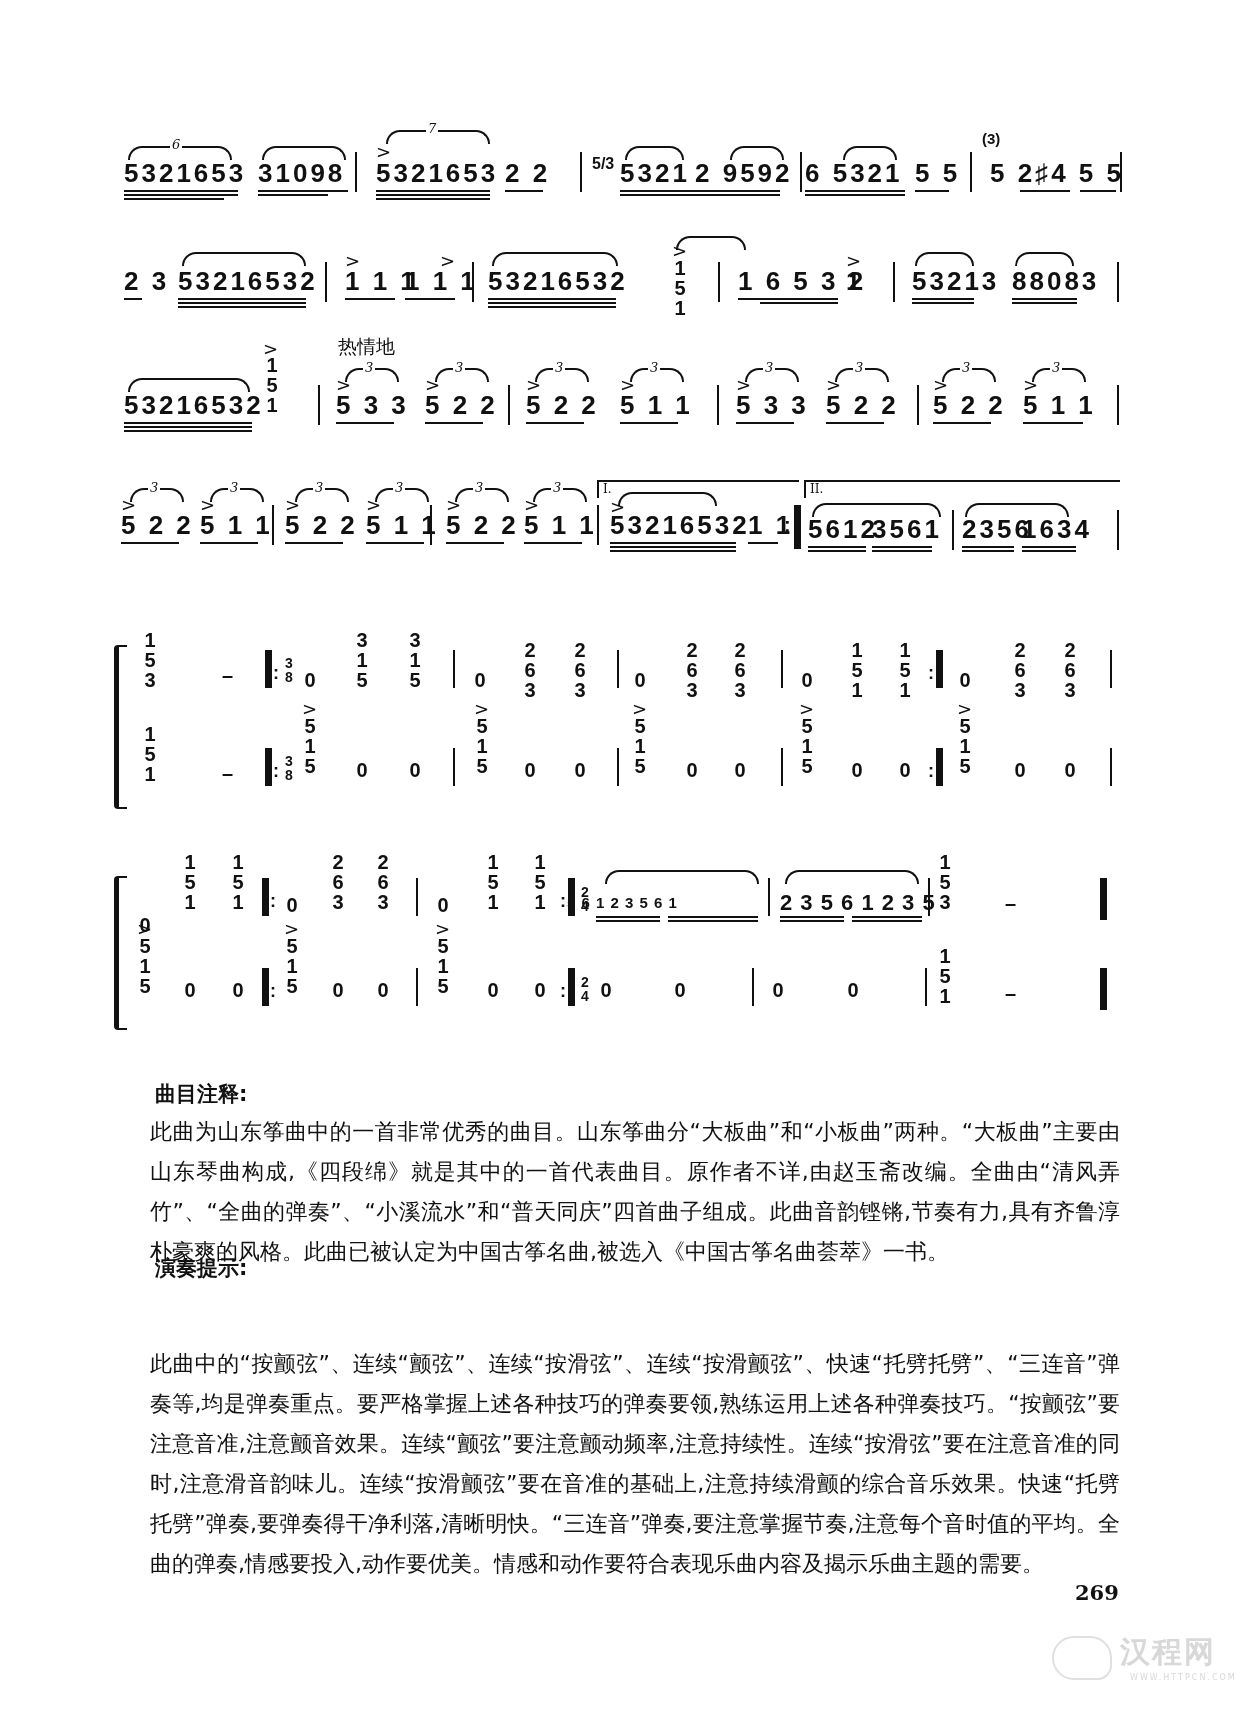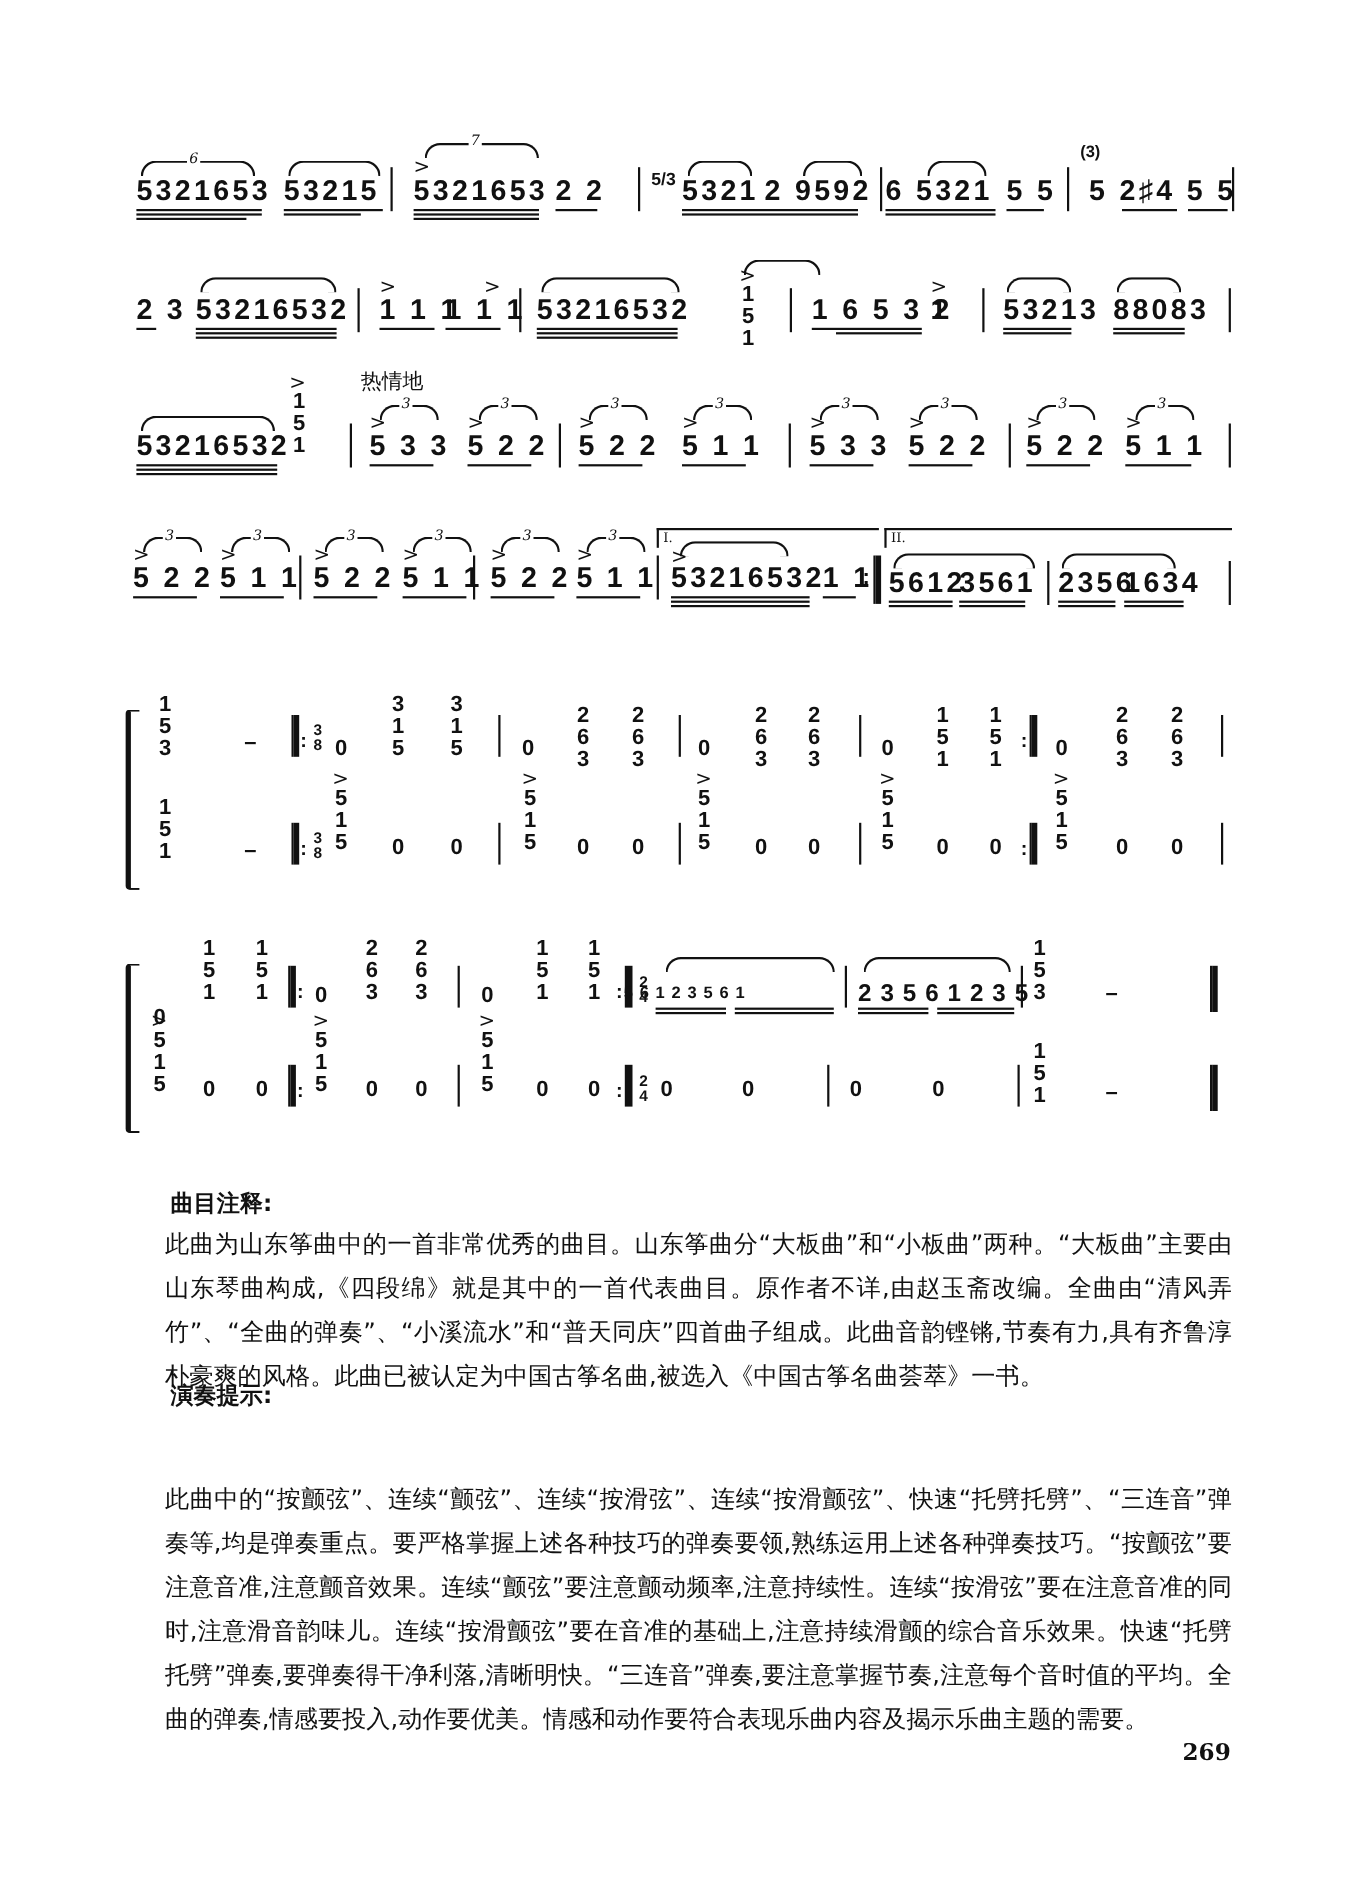--- a/index.html
+++ b/index.html
@@ -40,21 +40,21 @@
 
   <div class="score">
 
     <div class="slur" style="left:128px;top:146px;width:100px;"></div>
     <span class="tup" style="left:170px;top:137px;">6</span>
     <span class="n" style="left:124px;top:160px;">5321653</span>
     <div class="uline" style="left:124px;top:190px;width:114px;"></div>
       <div class="uline" style="left:124px;top:194px;width:114px;"></div>
       <div class="uline" style="left:124px;top:198px;width:100px;"></div>
     <div class="slur" style="left:262px;top:146px;width:80px;"></div>
-    <span class="n" style="left:258px;top:160px;">53215</span>
+    <span class="n" style="left:258px;top:160px;">31098</span>
     <div class="uline" style="left:258px;top:190px;width:90px;"></div>
       <div class="uline" style="left:258px;top:194px;width:70px;"></div>
     <div class="bar" style="left:355px;top:152px;height:40px;"></div>
 
     <span class="acc" style="left:376px;top:143px;">&gt;</span>
     <div class="slur" style="left:386px;top:130px;width:100px;"></div>
     <span class="tup" style="left:426px;top:121px;">7</span>
     <span class="n" style="left:376px;top:160px;">5321653</span>
     <div class="uline" style="left:376px;top:190px;width:114px;"></div>
       <div class="uline" style="left:376px;top:194px;width:114px;"></div>
@@ -121,21 +121,21 @@
     <div class="slur" style="left:915px;top:252px;width:55px;"></div>
     <span class="n" style="left:912px;top:268px;">53213</span>
     <div class="uline" style="left:912px;top:298px;width:62px;"></div>
       <div class="uline" style="left:912px;top:302px;width:62px;"></div>
     <div class="slur" style="left:1015px;top:252px;width:55px;"></div>
     <span class="n" style="left:1012px;top:268px;">88083</span>
     <div class="uline" style="left:1012px;top:298px;width:65px;"></div>
       <div class="uline" style="left:1012px;top:302px;width:65px;"></div>
     <div class="bar" style="left:1117px;top:262px;height:40px;"></div>
 
-    <span class="tempo" style="left:328px;top:334px;">热情地</span>
+    <span class="tempo" style="left:338px;top:334px;">热情地</span>
     <div class="slur" style="left:128px;top:378px;width:118px;"></div>
     <span class="n" style="left:124px;top:392px;">53216532</span>
     <div class="uline" style="left:124px;top:422px;width:128px;"></div>
       <div class="uline" style="left:124px;top:426px;width:128px;"></div>
       <div class="uline" style="left:124px;top:430px;width:128px;"></div>
     <span class="acc" style="left:263px;top:340px;">&gt;</span>
     <span class="stack" style="left:262px;top:355px;">1
 5
 1</span>
 
@@ -432,13 +432,18 @@
   </div>
 
   <div class="heading" style="top:1080px;">曲目注释:</div>
   <div class="text" style="top:1112px;text-indent:0;">此曲为山东筝曲中的一首非常优秀的曲目。山东筝曲分“大板曲”和“小板曲”两种。“大板曲”主要由山东琴曲构成,《四段绵》就是其中的一首代表曲目。原作者不详,由赵玉斋改编。全曲由“清风弄竹”、“全曲的弹奏”、“小溪流水”和“普天同庆”四首曲子组成。此曲音韵铿锵,节奏有力,具有齐鲁淳朴豪爽的风格。此曲已被认定为中国古筝名曲,被选入《中国古筝名曲荟萃》一书。</div>
 
   <div class="heading" style="top:1254px;">演奏提示:</div>
   <div class="text" style="top:1344px;">此曲中的“按颤弦”、连续“颤弦”、连续“按滑弦”、连续“按滑颤弦”、快速“托劈托劈”、“三连音”弹奏等,均是弹奏重点。要严格掌握上述各种技巧的弹奏要领,熟练运用上述各种弹奏技巧。“按颤弦”要注意音准,注意颤音效果。连续“颤弦”要注意颤动频率,注意持续性。连续“按滑弦”要在注意音准的同时,注意滑音韵味儿。连续“按滑颤弦”要在音准的基础上,注意持续滑颤的综合音乐效果。快速“托劈托劈”弹奏,要弹奏得干净利落,清晰明快。“三连音”弹奏,要注意掌握节奏,注意每个音时值的平均。全曲的弹奏,情感要投入,动作要优美。情感和动作要符合表现乐曲内容及揭示乐曲主题的需要。</div>
 
   <div class="pnum">269</div>
 
+  <div class="wm">
+    <div class="logo"></div>
+    <div class="cn" style="margin-left:60px;">汉程网</div>
+    <div class="en">WWW.HTTPCN.COM</div>
+  </div>
 </div>
 
 </body></html>

